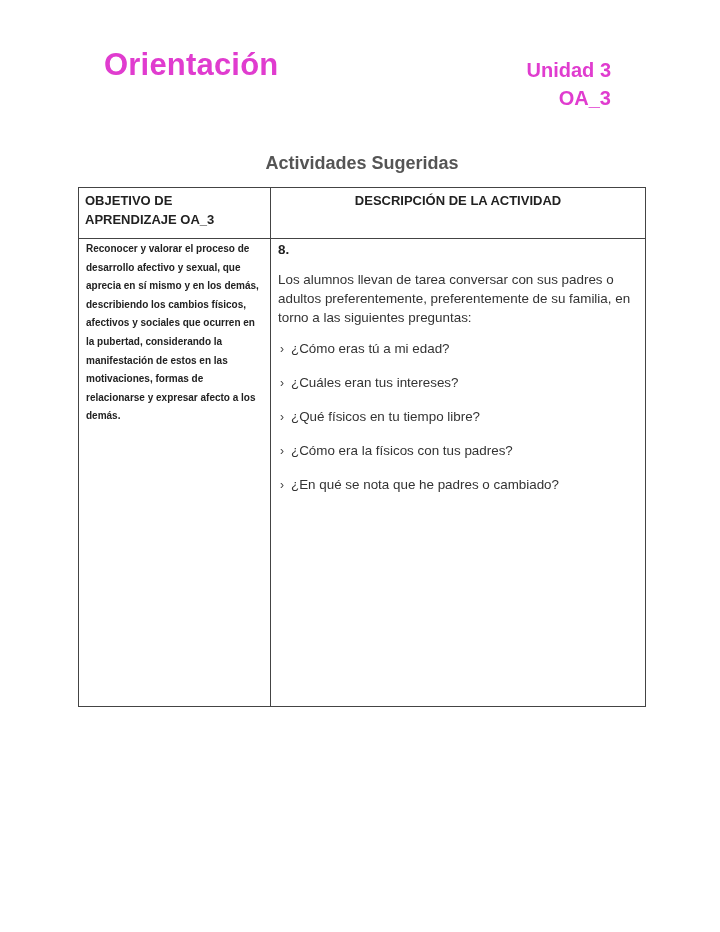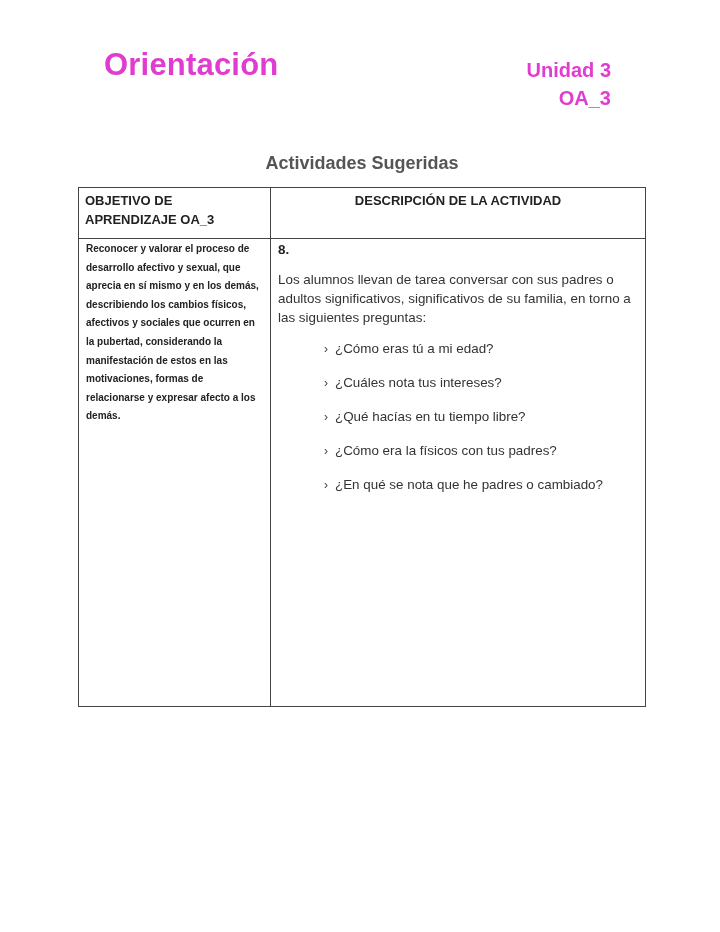--- a/index.html
+++ b/index.html
@@ -45,21 +45,21 @@
       text-align: center !important;
     }
     .objective {
       font-size: 10px; font-weight: bold; color: #222; line-height: 18.6px;
       padding: 1px 6px 0 7px;
     }
     .desc { padding: 1px 6px 0 6px; font-size: 13.4px; color: #333; }
     .act-num { font-weight: bold; line-height: 17px; color: #222; }
     .act-intro { margin-top: 10px; line-height: 19px; }
     .q-list { list-style: none; margin-top: 9px; }
-    .q-list li { line-height: 19px; margin-bottom: 11px; margin-left: 44px; }
+    .q-list li { line-height: 19px; margin-bottom: 11px; }
     .q-list li .chev { display: inline-block; width: 11px; color: #444; font-size: 12px; }
   </style>
 </head>
 <body>
 
 <div class="page">
   <div class="hdr-left">
     <div class="hdr-title">Orientación</div>
   </div>
   <div class="hdr-right">
@@ -76,25 +76,25 @@
     </colgroup>
     <tbody>
         <tr class="head-row">
       <th class="th-a">OBJETIVO DE APRENDIZAJE OA_3</th>
       <th class="th-b">DESCRIPCIÓN DE LA ACTIVIDAD</th>
     </tr>
     <tr>
       <td class="objective">Reconocer y valorar el proceso de desarrollo afectivo y sexual, que aprecia en sí mismo y en los demás, describiendo los cambios físicos, afectivos y sociales que ocurren en la pubertad, considerando la manifestación de estos en las motivaciones, formas de relacionarse y expresar afecto a los demás.</td>
       <td class="desc">
         <div class="act-num">8.</div>
-        <div class="act-intro">Los alumnos llevan de tarea conversar con sus padres o adultos significativos, significativos de su familia, en torno a las siguientes preguntas:</div>
+        <div class="act-intro">Los alumnos llevan de tarea conversar con sus padres o adultos preferentemente, preferentemente de su familia, en torno a las siguientes preguntas:</div>
         <ul class="q-list">
           <li><span class="chev">›</span><span>¿Cómo eras tú a mi edad?</span></li>
-          <li><span class="chev">›</span><span>¿Cuáles nota tus intereses?</span></li>
-          <li><span class="chev">›</span><span>¿Qué hacías en tu tiempo libre?</span></li>
+          <li><span class="chev">›</span><span>¿Cuáles eran tus intereses?</span></li>
+          <li><span class="chev">›</span><span>¿Qué físicos en tu tiempo libre?</span></li>
           <li><span class="chev">›</span><span>¿Cómo era la físicos con tus padres?</span></li>
           <li><span class="chev">›</span><span>¿En qué se nota que he padres o cambiado?</span></li>
         </ul>
       </td>
     </tr>
   </tbody>
     </table>
 </div>
 
 </body></html>

